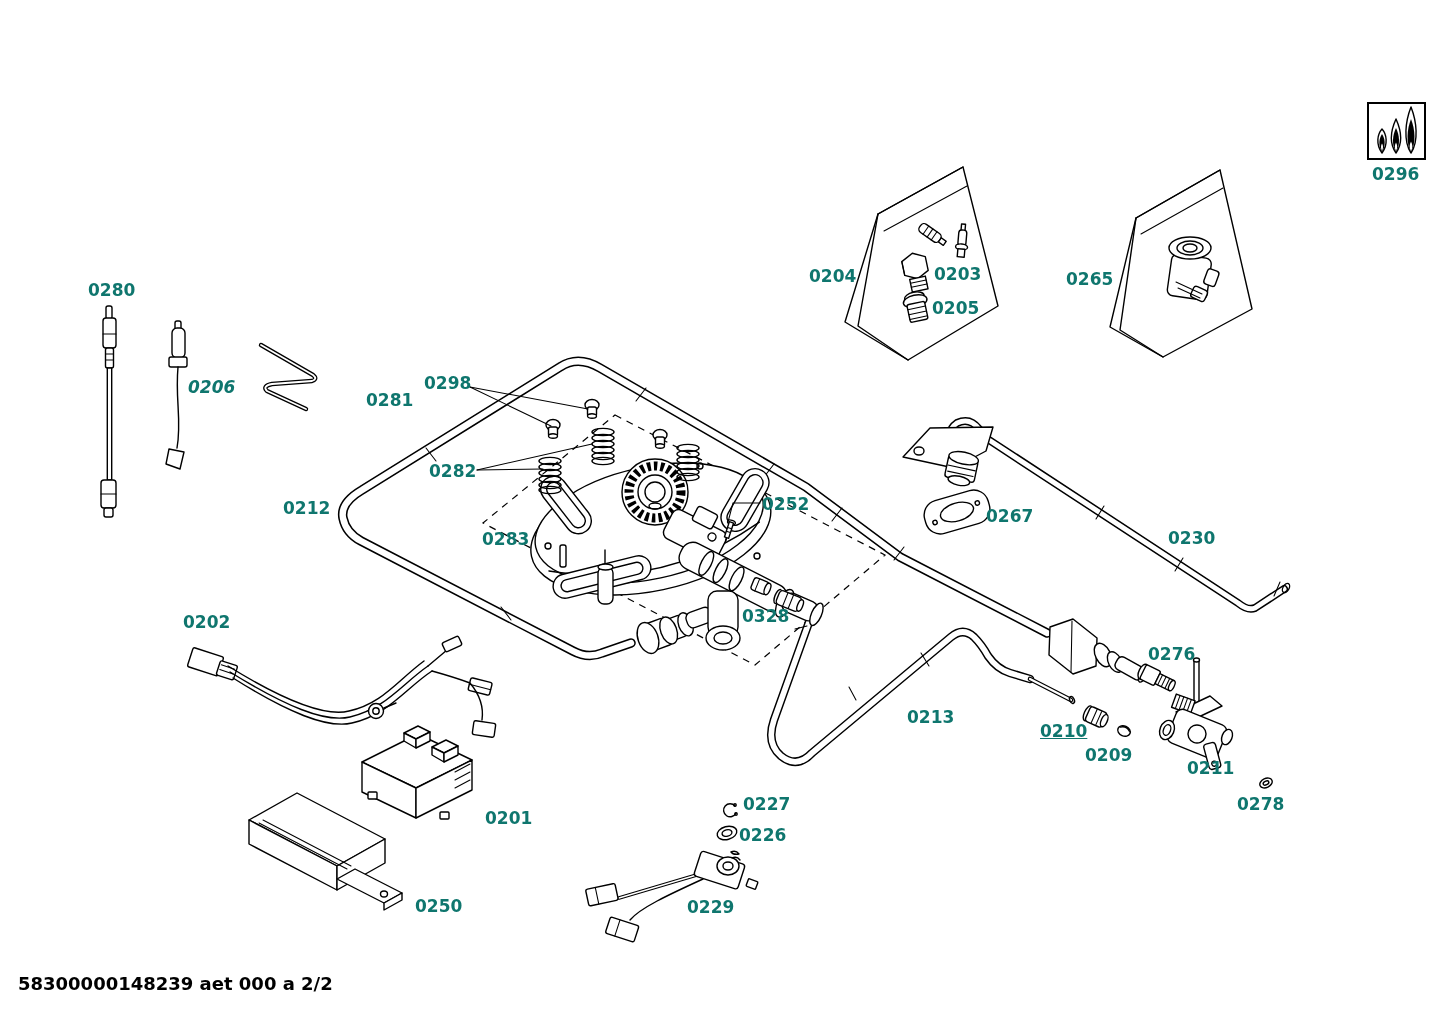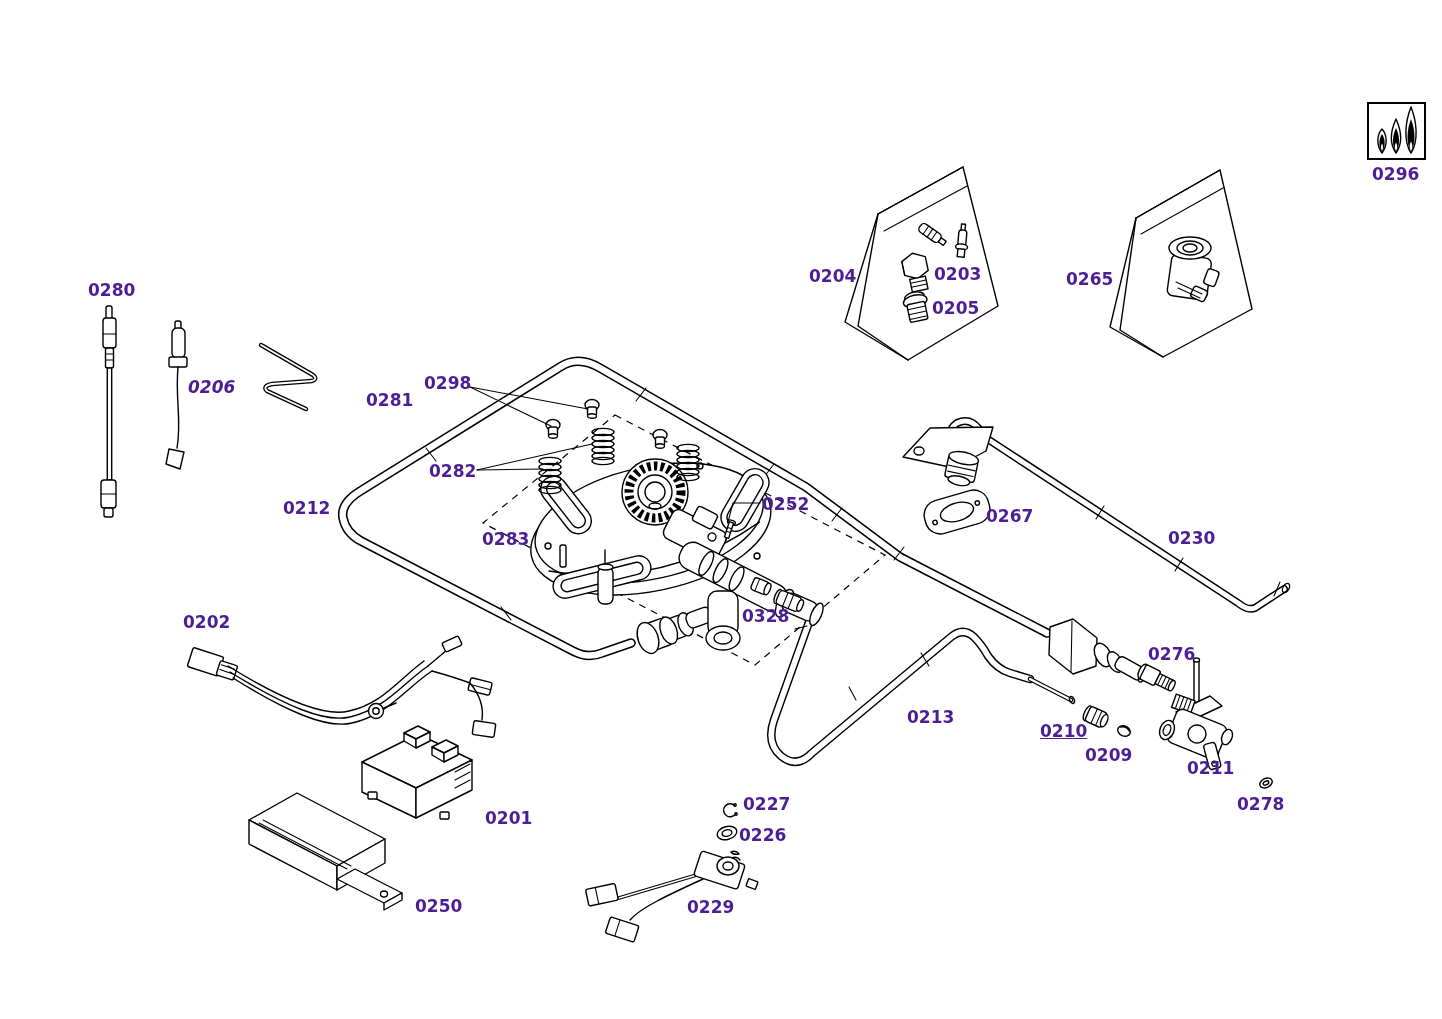--- a/index.html
+++ b/index.html
@@ -1,19 +1,19 @@
 <!DOCTYPE html>
 <html><head>
 <meta charset="utf-8">
 <style>
   html,body{margin:0;padding:0;background:#ffffff;}
   .stage{position:relative;width:1442px;height:1019px;background:#ffffff;overflow:hidden;
          font-family:"DejaVu Sans",sans-serif;}
   .artwork{position:absolute;left:0;top:0;}
-  .part-label{position:absolute;font:700 17px "DejaVu Sans",sans-serif;color:#4c1d95;
+  .part-label{position:absolute;font:700 17px "DejaVu Sans",sans-serif;color:#0f766e;
               white-space:nowrap;line-height:1;}
   .footer-code{position:absolute;left:18px;top:973px;font:700 18px "DejaVu Sans",sans-serif;
                color:#000;white-space:nowrap;}
   
   .ln{fill:none;stroke:#000;stroke-width:1.4;stroke-linecap:round;stroke-linejoin:round;}
   .t1{fill:none;stroke:#000;stroke-width:1.05;stroke-linecap:round;}
   .fw{fill:#fff;stroke:#000;stroke-width:1.4;stroke-linejoin:round;}
   .po{fill:none;stroke:#000;stroke-linejoin:round;stroke-linecap:round;}
   .pi{fill:none;stroke:#fff;stroke-linejoin:round;stroke-linecap:round;}
   .dsh{fill:none;stroke:#000;stroke-width:1.2;stroke-dasharray:7 6;}
@@ -471,14 +471,15 @@
       <div class="part-label" style="left: 1148px; top: 646px;">0276</div>
       <div class="part-label" style="left: 1168px; top: 530px;">0230</div>
       <div class="part-label" style="left: 986px; top: 508px;">0267</div>
       <div class="part-label" style="left: 809px; top: 268px;">0204</div>
       <div class="part-label" style="left: 934px; top: 266px;">0203</div>
       <div class="part-label" style="left: 932px; top: 300px;">0205</div>
       <div class="part-label" style="left: 1066px; top: 271px;">0265</div>
       <div class="part-label" style="left: 1372px; top: 166px;">0296</div>
     </div>
 
+<div class="footer-code">58300000148239 aet 000 a 2/2</div>
 
 </div>
 
 </body></html>

